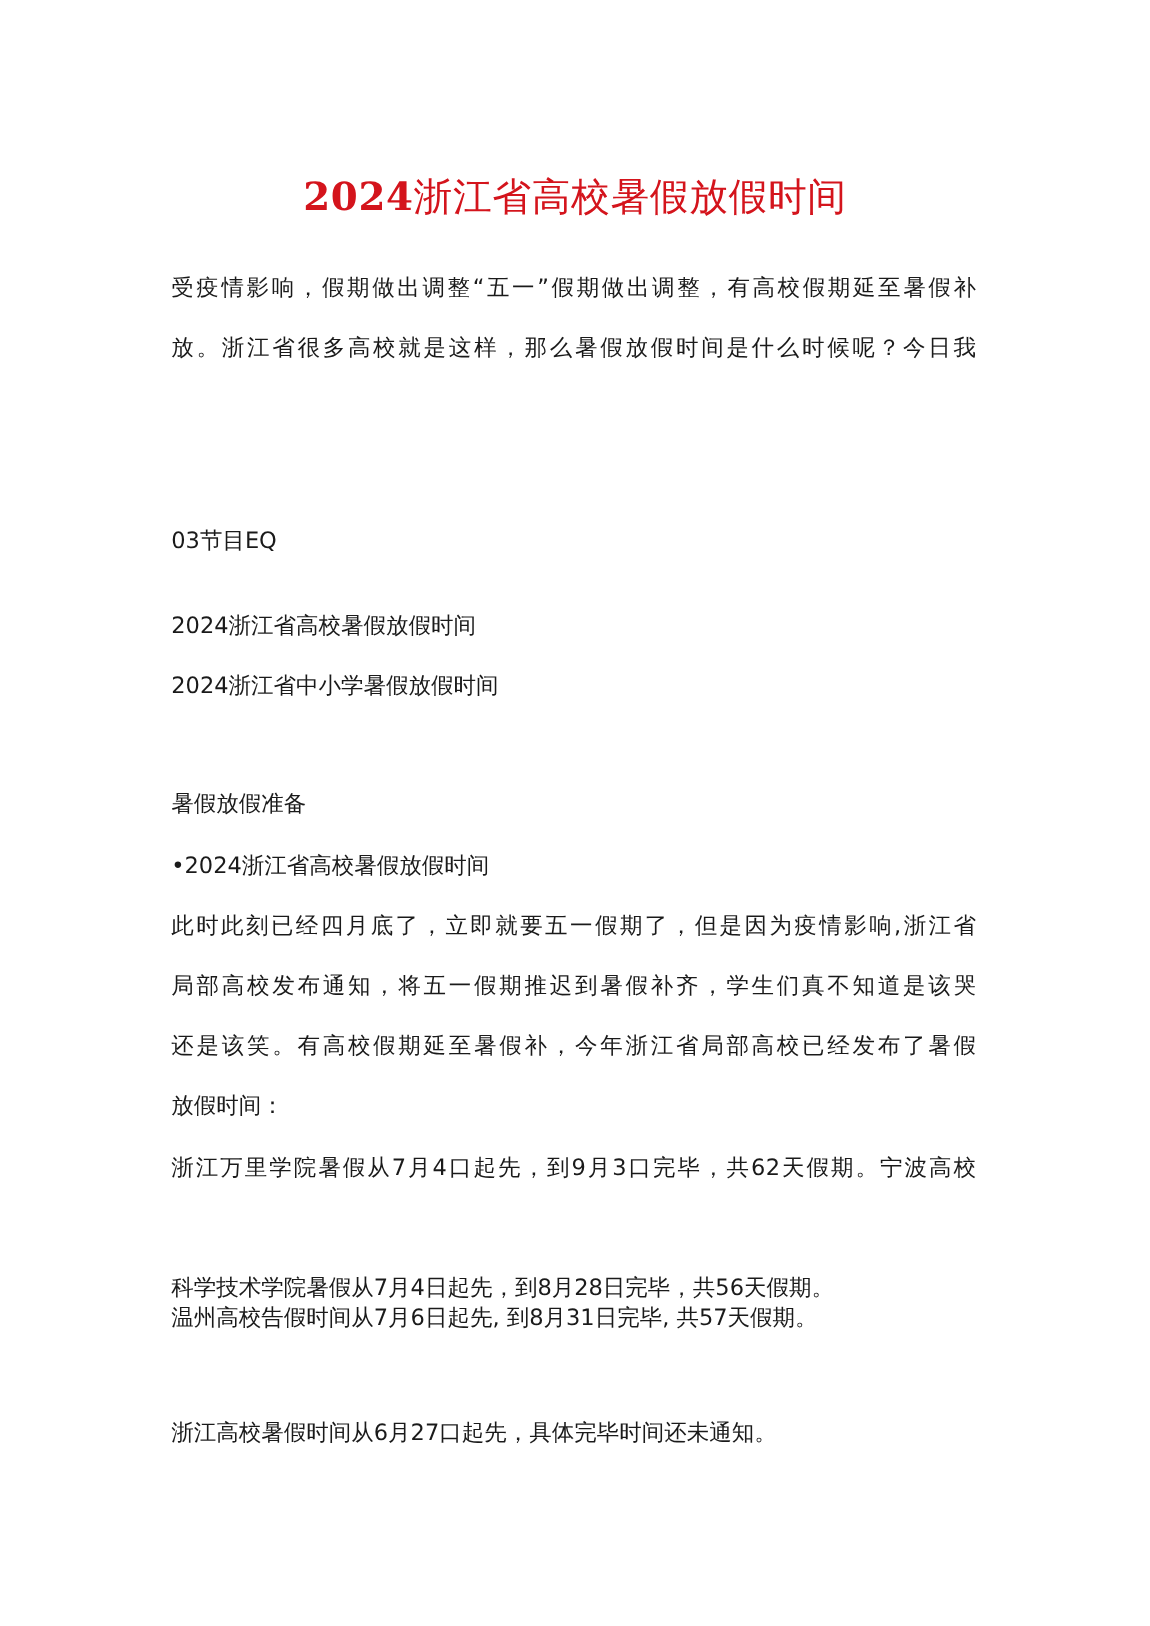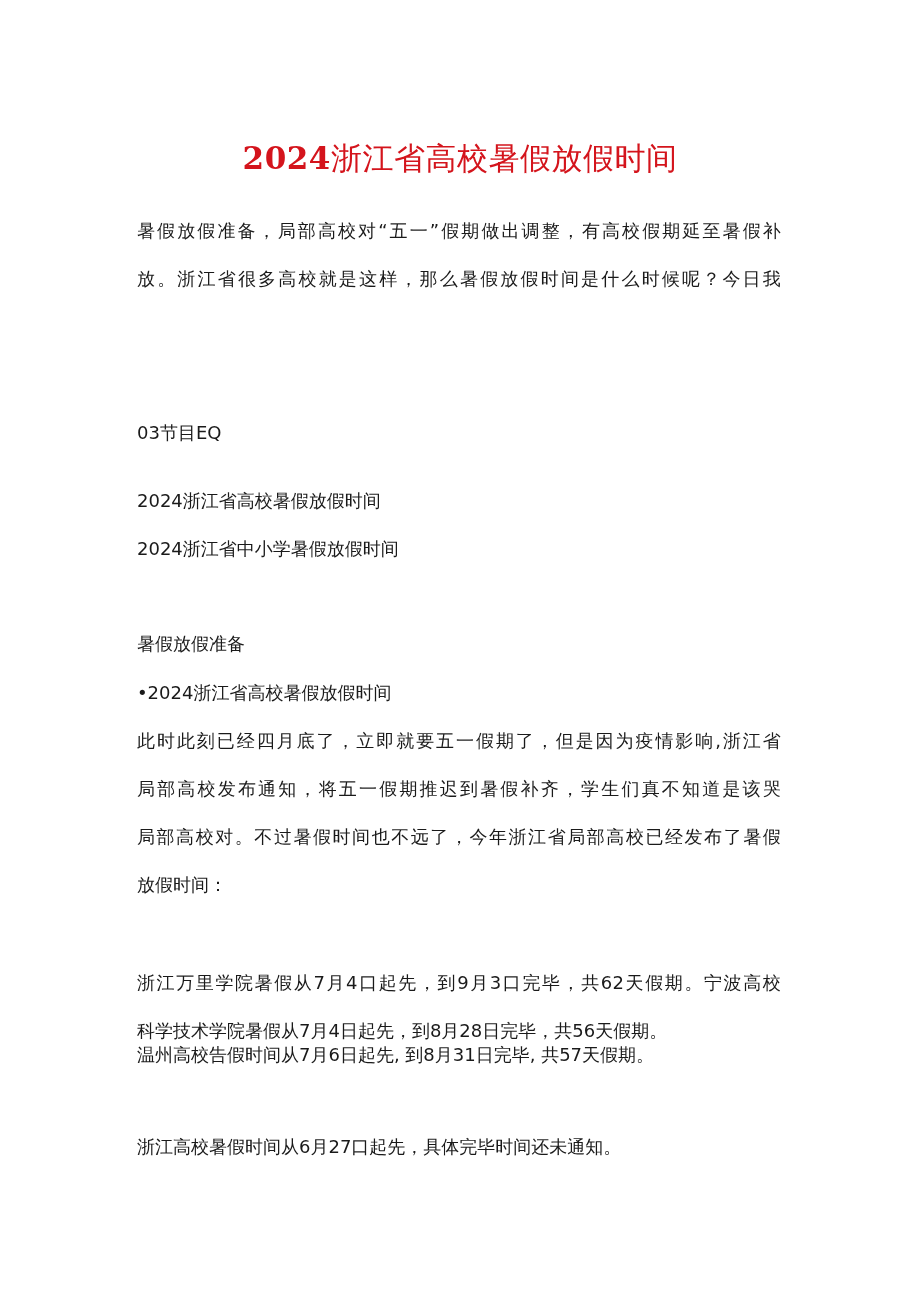--- a/index.html
+++ b/index.html
@@ -51,34 +51,34 @@
     letter-spacing: 0.2px;
   }
 </style>
 </head>
 <body>
 
 <div class="page">
 
   <div class="title"><span class="year">2024</span><span>浙江省高校暑假放假时间</span></div>
 
-  <div class="line just" style="top:218px">暑假放假准备，局部高校对“五一”假期做出调整，有高校假期延至暑假补</div>
+  <div class="line just" style="top:218px">受疫情影响，假期做出调整“五一”假期做出调整，有高校假期延至暑假补</div>
   <div class="line just" style="top:266px">放。浙江省很多高校就是这样，那么暑假放假时间是什么时候呢？今日我</div>
 
   <div class="line" style="top:420px">03节目EQ</div>
 
   <div class="line" style="top:488px">2024浙江省高校暑假放假时间</div>
   <div class="line" style="top:536px">2024浙江省中小学暑假放假时间</div>
   <div class="line" style="top:631px">暑假放假准备</div>
 
   <div class="line" style="top:680px">•2024浙江省高校暑假放假时间</div>
 
   <div class="line just" style="top:728px">此时此刻已经四月底了，立即就要五一假期了，但是因为疫情影响,浙江省</div>
   <div class="line just" style="top:776px">局部高校发布通知，将五一假期推迟到暑假补齐，学生们真不知道是该哭</div>
-  <div class="line just" style="top:824px">局部高校对。不过暑假时间也不远了，今年浙江省局部高校已经发布了暑假</div>
+  <div class="line just" style="top:824px">还是该笑。有高校假期延至暑假补，今年浙江省局部高校已经发布了暑假</div>
   <div class="line" style="top:872px">放假时间：</div>
 
-  <div class="line just" style="top:970px">浙江万里学院暑假从7月4口起先，到9月3口完毕，共62天假期。宁波高校</div>
+  <div class="line just" style="top:922px">浙江万里学院暑假从7月4口起先，到9月3口完毕，共62天假期。宁波高校</div>
   <div class="line" style="top:1018px">科学技术学院暑假从7月4日起先，到8月28日完毕，共56天假期。</div>
   <div class="line" style="top:1042px">温州高校告假时间从7月6日起先, 到8月31日完毕, 共57天假期。</div>
   <div class="line" style="top:1134px">浙江高校暑假时间从6月27口起先，具体完毕时间还未通知。</div>
 
 </div>
 
 </body></html>

